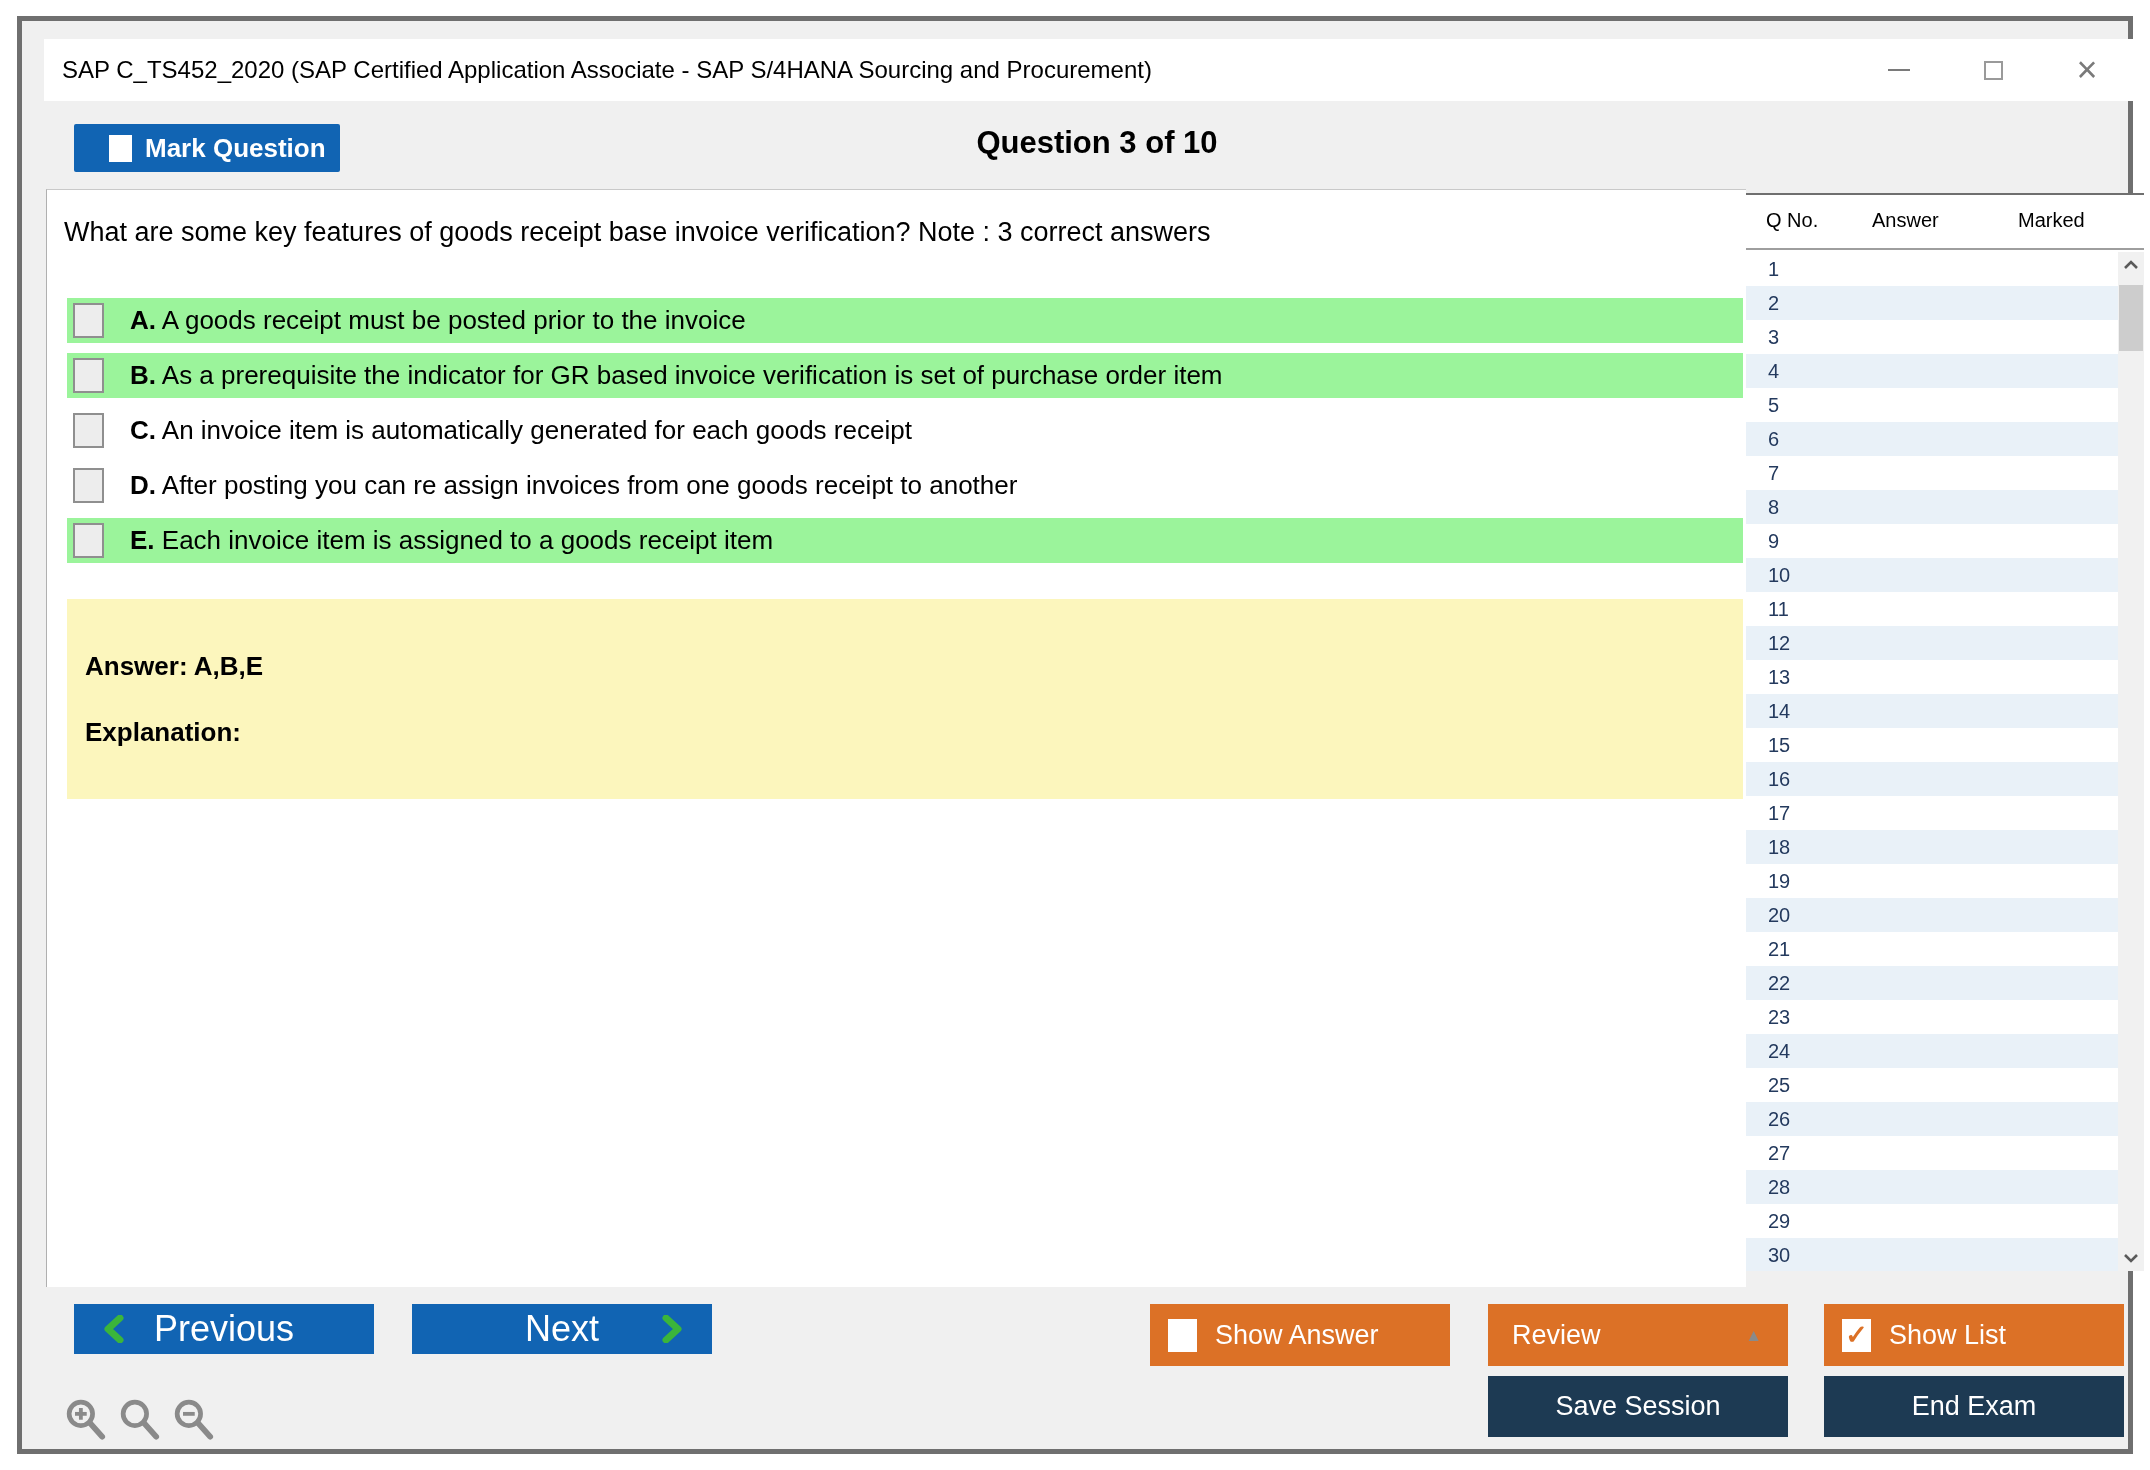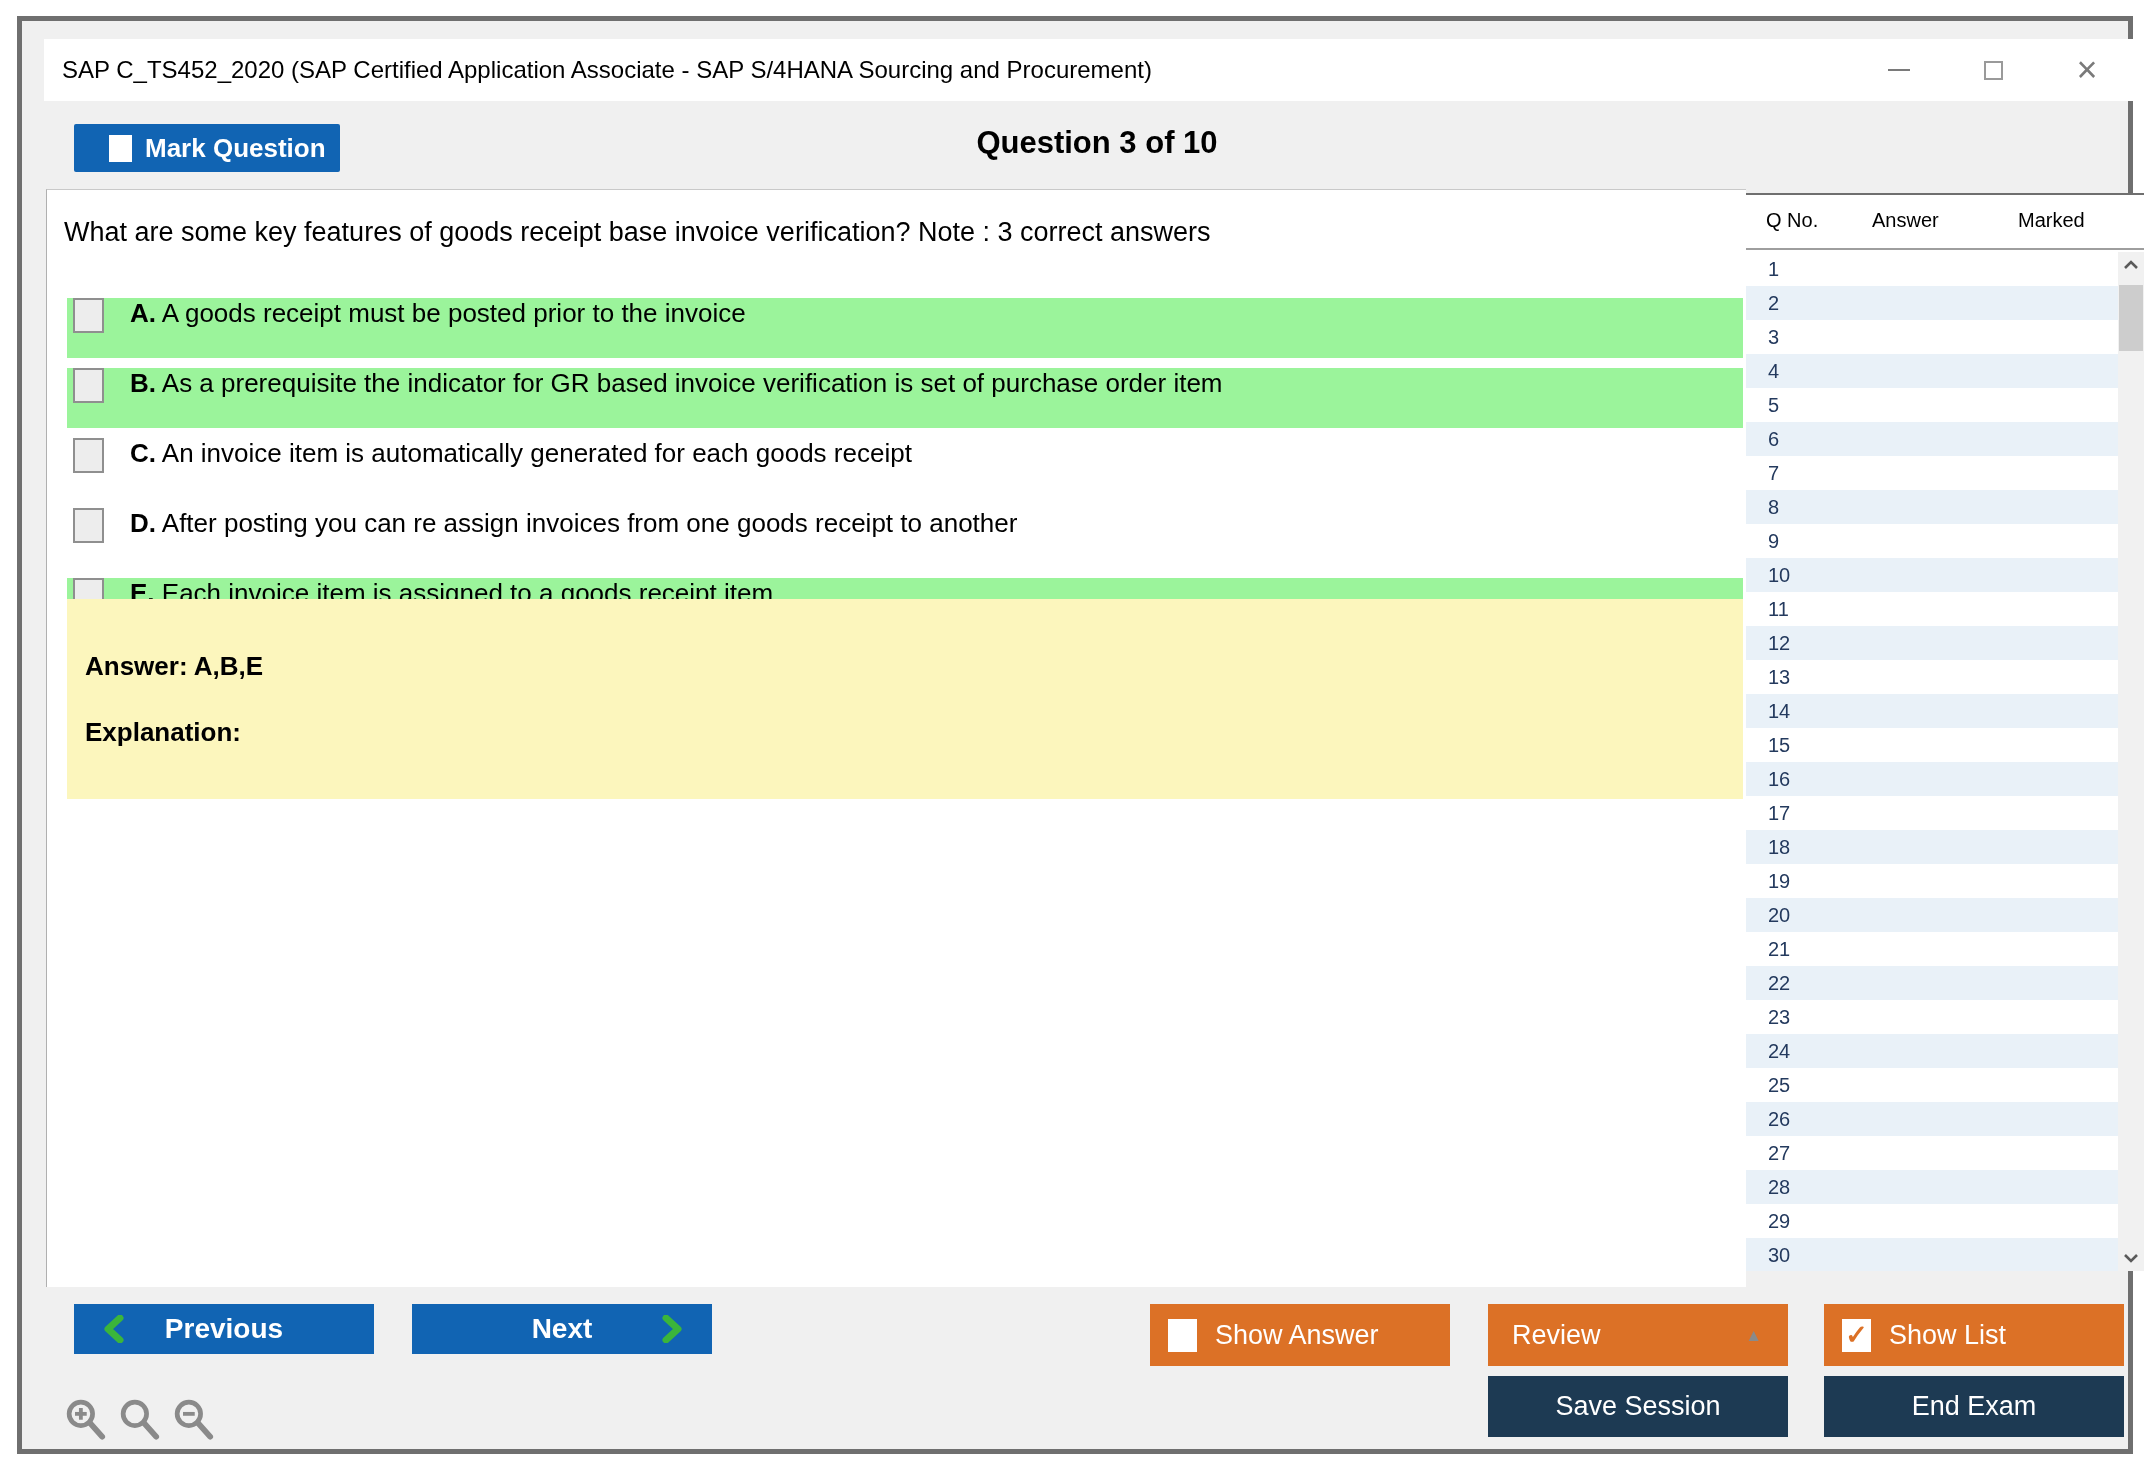--- a/index.html
+++ b/index.html
@@ -28,21 +28,21 @@
   .btn-mark span.lbl{color:#fff;font-weight:700;font-size:26px;margin-left:13px;}
   .q-counter{position:absolute;left:17px;top:104px;width:2116px;text-align:center;
              font-size:31px;font-weight:700;color:#000;}
 
   
   .main-panel{position:absolute;left:24px;top:168px;width:1700px;height:1098px;background:#fff;
               border-left:1px solid #b0b0b0;border-top:1px solid #c9c9c9;}
   .q-text{position:absolute;left:42px;top:196px;font-size:27px;color:#000;white-space:nowrap;}
 
   .options{position:absolute;left:45px;top:277px;width:1676px;}
-  .opt-row{width:100%;height:60px;margin-bottom:10px;display:flex;align-items:flex-start;background:#fff;}
+  .opt-row{width:100%;height:45px;margin-bottom:10px;display:flex;align-items:center;background:#fff;}
   .opt-row.hl{background:#9bf49b;}
   .opt-cb{width:31px;height:35px;background:#ededed;border:2px solid #8f8f8f;margin-left:6px;flex:0 0 auto;}
   .opt-text{font-size:26px;color:#000;margin-left:26px;white-space:nowrap;}
   .opt-text b{font-weight:700;}
 
   .answer-box{position:absolute;left:45px;top:578px;width:1676px;height:200px;background:#fcf6bd;}
   .ans-line{position:absolute;left:18px;top:52px;font-size:26px;font-weight:700;color:#000;}
   .exp-line{position:absolute;left:18px;top:118px;font-size:26px;font-weight:700;color:#000;}
 
   
@@ -61,21 +61,21 @@
   .sb{position:absolute;left:372px;top:57px;width:26px;height:1019px;background:#f1f1f1;}
   .sb-btn{position:absolute;left:0;width:26px;height:26px;display:flex;align-items:center;justify-content:center;background:#f1f1f1;cursor:pointer;}
   .sb-up{top:0;} .sb-down{bottom:0;}
   .sb-thumb{position:absolute;left:1px;top:33px;width:24px;height:66px;background:#cdcdcd;cursor:pointer;}
 
   
   .btn{position:absolute;display:flex;align-items:center;cursor:pointer;}
   .btn-blue{background:#1164b3;height:50px;top:1283px;}
   .btn-prev{left:52px;width:300px;justify-content:center;}
   .btn-next{left:390px;width:300px;justify-content:center;}
-  .btn-blue .lbl{color:#fff;font-weight:700;font-size:28px;}
+  .btn-blue .lbl{color:#fff;font-weight:400;font-size:36px;}
   .chev-l{position:absolute;left:28px;top:11px;}
   .chev-r{position:absolute;right:28px;top:11px;}
 
   .btn-orange{background:#dc7126;height:62px;top:1283px;}
   .btn-orange .lbl{color:#fff;font-size:27px;font-weight:400;}
   .btn-showanswer{left:1128px;width:300px;}
   .btn-review{left:1466px;width:300px;}
   .btn-showlist{left:1802px;width:300px;}
   .ob-cb{width:29px;height:33px;background:#fff;margin-left:18px;margin-right:18px;flex:0 0 auto;
          display:flex;align-items:center;justify-content:center;}

